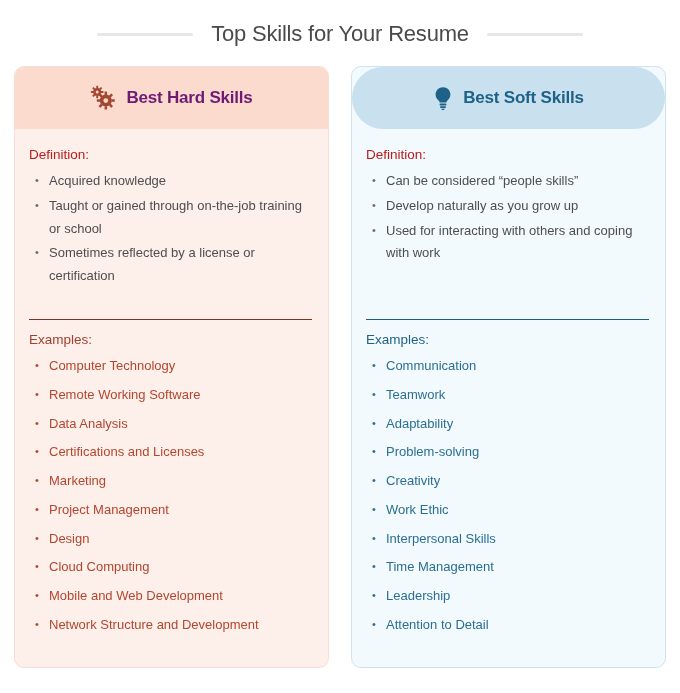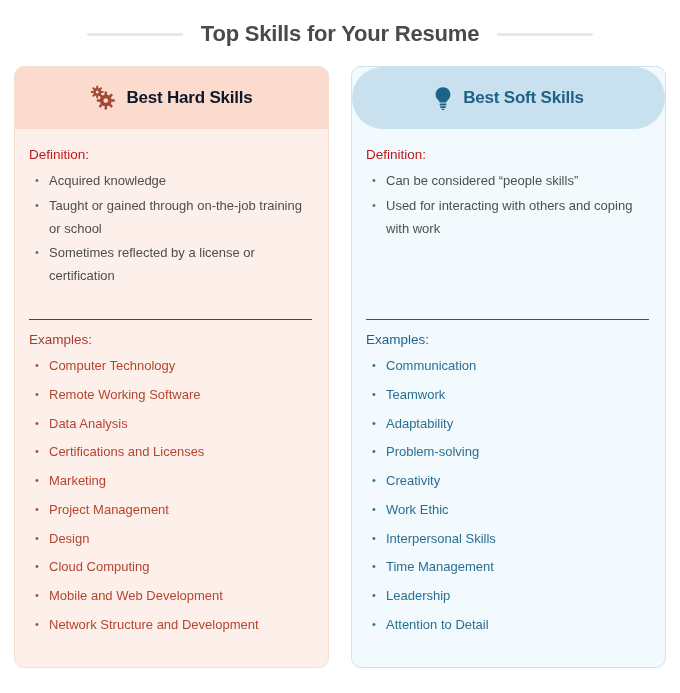--- a/index.html
+++ b/index.html
@@ -36,21 +36,21 @@
   .title-rule {
     height: 3px;
     background: #e6e7e8;
     border-radius: 2px;
     flex: 0 0 auto;
   }
   .title-rule.left  { width: 96px; }
   .title-rule.right { width: 96px; }
   .page-title {
     font-size: 22px;
-    font-weight: bold;
+    font-weight: normal;
     color: #4a4a4a;
     letter-spacing: -0.2px;
     white-space: nowrap;
   }
 
   
   .cards {
     position: absolute;
     left: 14px;
     top: 66px;
@@ -86,21 +86,21 @@
   }
   .card.hard .card-head { background: #fadbcd; }
   .card.soft .card-head { background: #c9e0ef; border-radius: 31px; }
 
   .card-title {
     font-size: 17px;
     font-weight: bold;
     letter-spacing: -0.2px;
     white-space: nowrap;
   }
-  .card.hard .card-title { color: #0f172a; }
+  .card.hard .card-title { color: #701a75; }
   .card.soft .card-title { color: #1f6288; }
 
   .head-icon {
     display: block;
     flex: 0 0 auto;
     line-height: 0;
   }
 
   
   .card-body {
@@ -256,20 +256,21 @@
             </g>
           </svg>
         </span>
         <span class="card-title">Best Soft Skills</span>
       </div>
       <div class="card-body">
         <div class="def-block">
           <p class="section-label">Definition:</p>
           <ul class="bullets">
             <li>Can be considered “people skills”</li>
+            <li>Develop naturally as you grow up</li>
             <li>Used for interacting with others and coping with work</li>
           </ul>
         </div>
         <hr class="divider">
         <div class="ex-block">
           <p class="section-label">Examples:</p>
           <ul class="bullets">
             <li>Communication</li>
             <li>Teamwork</li>
             <li>Adaptability</li>

